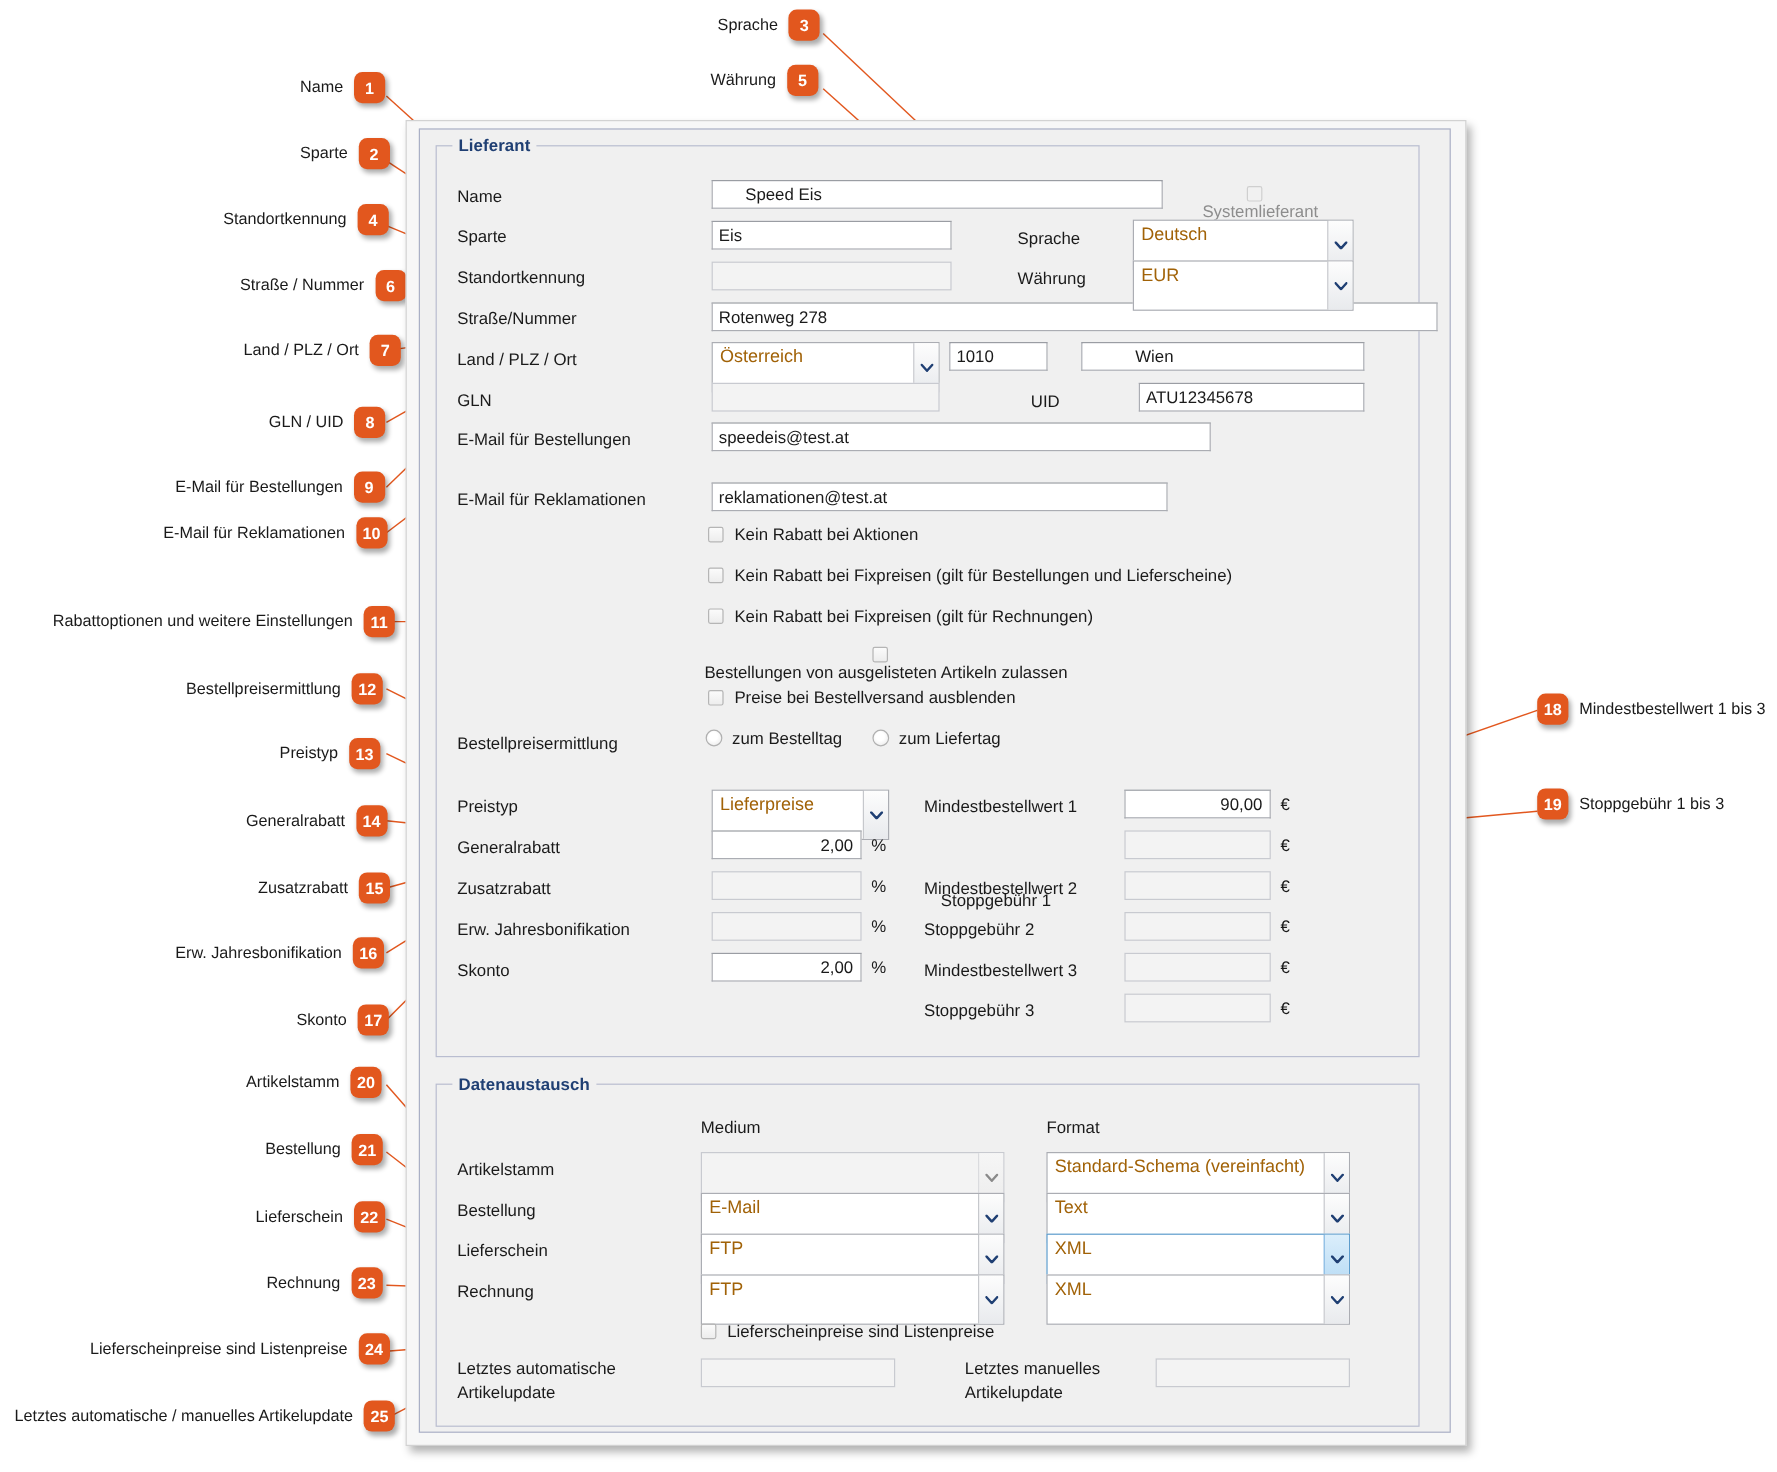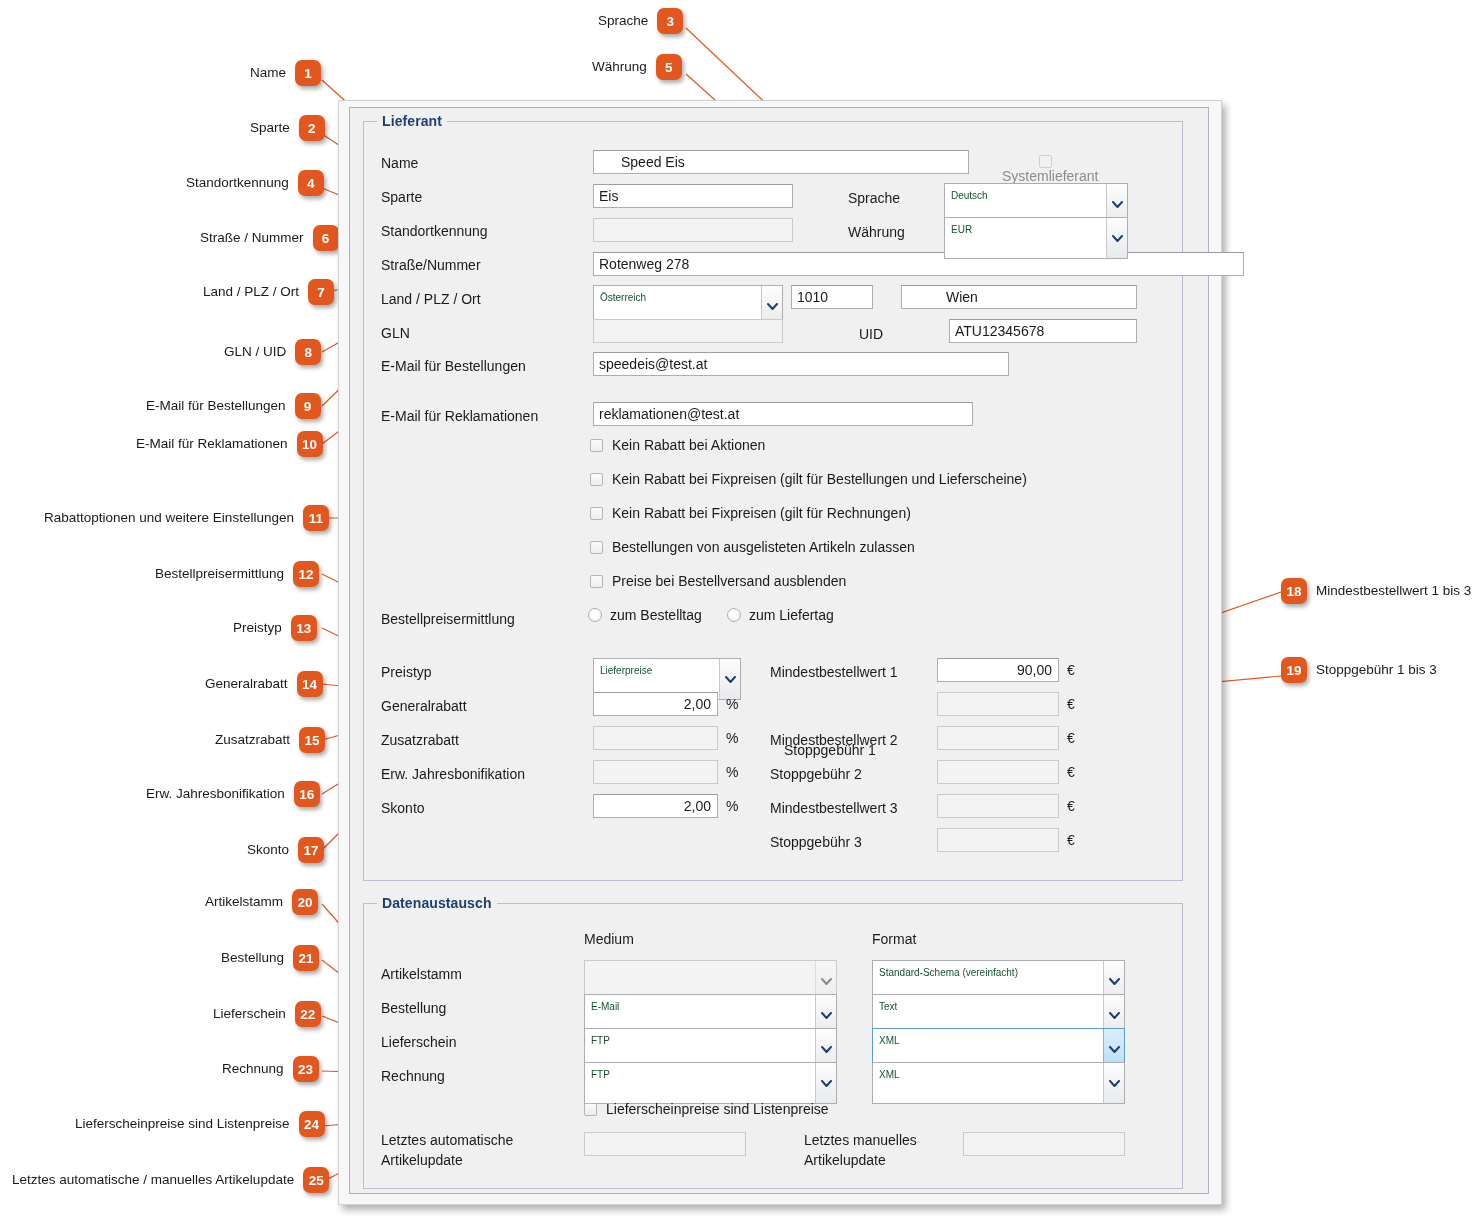--- a/index.html
+++ b/index.html
@@ -62,21 +62,21 @@
     font-size:14px; color:#1a1a1a;
     padding:1px 5px; line-height:20px; height:24px;
     overflow:hidden; white-space:nowrap;
   }
   .ftext.empty { background:#f3f3f3; border-color:#c8cad0; }
   .ftext.num { text-align:right; padding-right:6px; }
 
   .fcombo {
     position:absolute; background:#ffffff;
     border:1px solid #abadb3;
-    height:42px; font-size:10px; color:#14532d;
+    height:42px; font-size:15px; color:#a16207;
   }
   .fcombo .cval { position:absolute; left:6px; top:3px; line-height:18px; white-space:nowrap; overflow:hidden; }
   .fcombo .carrow {
     position:absolute; right:0; top:0; bottom:0; width:21px;
     background:linear-gradient(#fdfdfd,#e8eaed);
     border-left:1px solid #c6c8cc;
     display:flex; align-items:center; justify-content:center;
   }
   .fcombo .carrow svg { display:block; }
   .fcombo.empty { background:#f3f3f3; border-color:#c8cad0; }
@@ -254,21 +254,21 @@
       <div class="flabel" style="left:17px; top:236px;">E-Mail für Bestellungen</div>
       <div class="flabel" style="left:17px; top:286px;">E-Mail für Reklamationen</div>
 
       <div class="flabel" style="left:484px; top:68px;">Sprache</div>
       <div class="flabel" style="left:484px; top:102px;">Währung</div>
       <div class="flabel" style="left:495px; top:204px;">UID</div>
 
       <div class="ftext" style="left:229px; top:28px;  width:376px;padding-left:27px;">Speed Eis</div>
       <div class="ftext" style="left:229px; top:62px;  width:200px;">Eis</div>
       <div class="ftext empty" style="left:229px; top:96px;  width:200px;"></div>
-      <div class="ftext" style="left:229px; top:130px; width:651px;">Rotenweg 278</div>
+      <div class="ftext" style="left:229px; top:130px; width:605px;">Rotenweg 278</div>
 
       <div class="fcombo" style="left:229px; top:163px; width:190px;">
         <span class="cval">Österreich</span>
         <span class="carrow">
           <svg width="11" height="7" viewBox="0 0 11 7">
               <path d="M1 1 L5.5 6 L10 1" stroke="#1f3f73" stroke-width="2" fill="none" stroke-linecap="round" stroke-linejoin="round"></path>
             </svg>
         </span>
       </div>
       <div class="ftext num" style="left:427px; top:163px; width:82px; text-align:left;">1010</div>
@@ -307,21 +307,21 @@
         <span class="lab">Kein Rabatt bei Aktionen</span>
       </div>
       <div class="fcheck" style="left:226px; top:349px;">
         <span class="box"></span>
         <span class="lab">Kein Rabatt bei Fixpreisen (gilt für Bestellungen und Lieferscheine)</span>
       </div>
       <div class="fcheck" style="left:226px; top:383px;">
         <span class="box"></span>
         <span class="lab">Kein Rabatt bei Fixpreisen (gilt für Rechnungen)</span>
       </div>
-      <div class="fcheck" style="left:226px; top:417px;">
+      <div class="fcheck" style="left:214px; top:417px;flex-direction:column;">
         <span class="box"></span>
         <span class="lab">Bestellungen von ausgelisteten Artikeln zulassen</span>
       </div>
       <div class="fcheck" style="left:226px; top:451px;">
         <span class="box"></span>
         <span class="lab">Preise bei Bestellversand ausblenden</span>
       </div>
 
       <div class="flabel" style="left:17px; top:489px;">Bestellpreisermittlung</div>
       <div class="fradio" style="left:224px; top:485px;">

